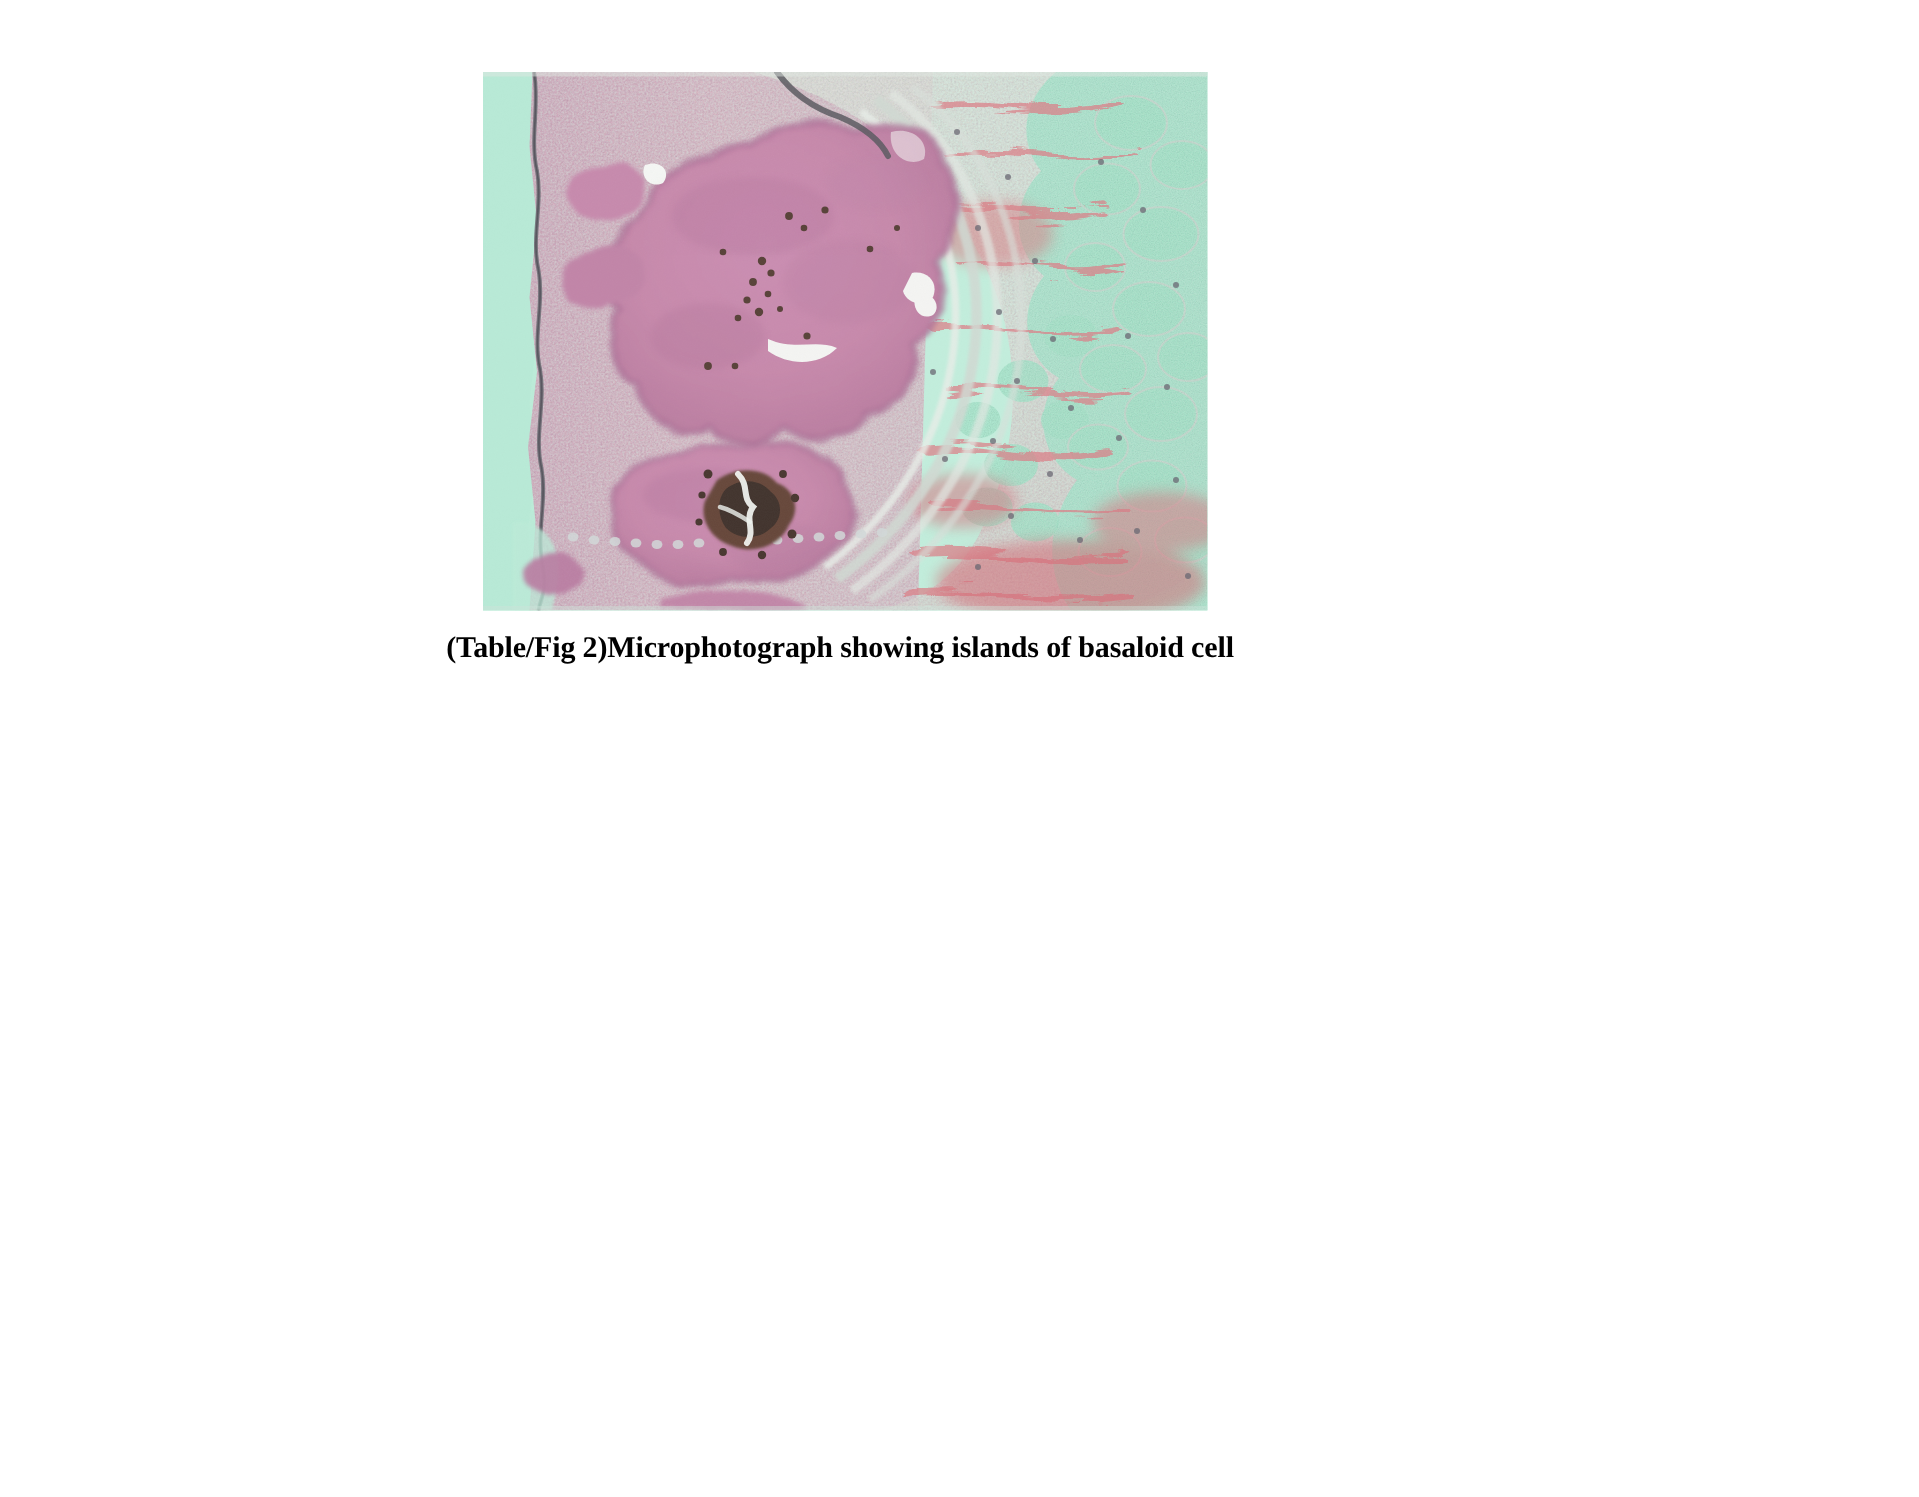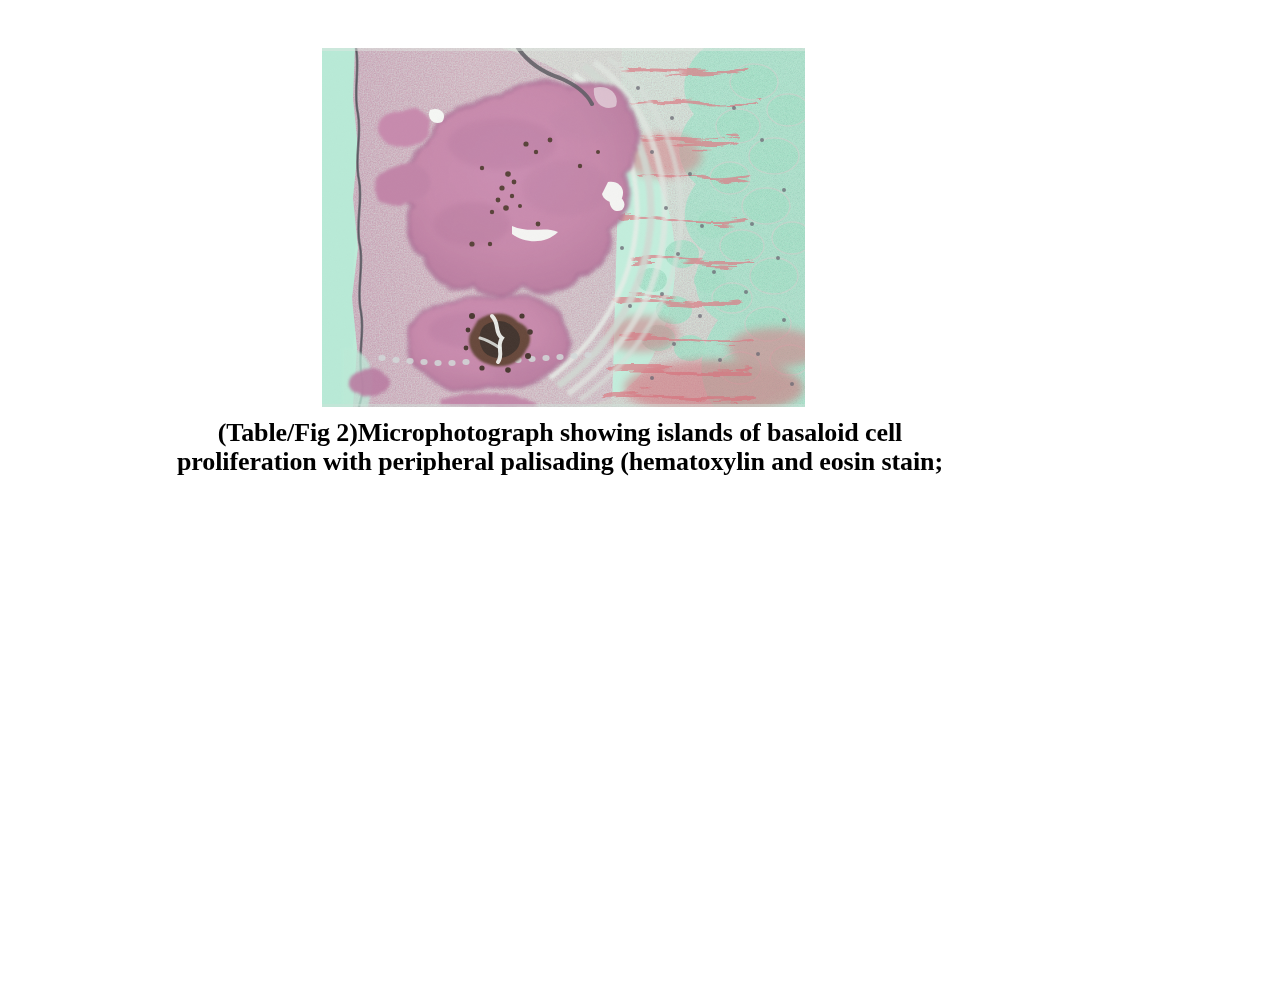--- a/index.html
+++ b/index.html
@@ -41,21 +41,21 @@
 
   
   #figure-caption {
     position: absolute;
     left: 120px;
     top: 418px;
     width: 880px;
     text-align: center;
     font-family: "Liberation Serif", "DejaVu Serif", serif;
     font-weight: bold;
-    font-size: 26px;
+    font-size: 20px;
     line-height: 29px;
     color: #000000;
     letter-spacing: -0.1px;
   }
   #figure-caption .cap-line {
     display: block;
     white-space: nowrap;
   }
 </style>
 </head>
@@ -355,16 +355,15 @@
         <rect x="0" y="0" width="483" height="359" filter="url(#grain2)" fill="#ffffff" opacity="0.10"></rect>
 
         <rect x="0" y="0" width="483" height="3" fill="#dfe8e2" opacity="0.5"></rect>
         <rect x="0" y="356" width="483" height="3" fill="#cfe3da" opacity="0.45"></rect>
       </g>
     </svg>
   </div>
 
   <div id="figure-caption">
     <span class="cap-line">(Table/Fig 2)Microphotograph showing islands of basaloid cell</span>
-    <span class="cap-line">proliferation with peripheral palisading (hematoxylin and eosin stain;</span>
   </div>
 
 </div>
 
 </body></html>

